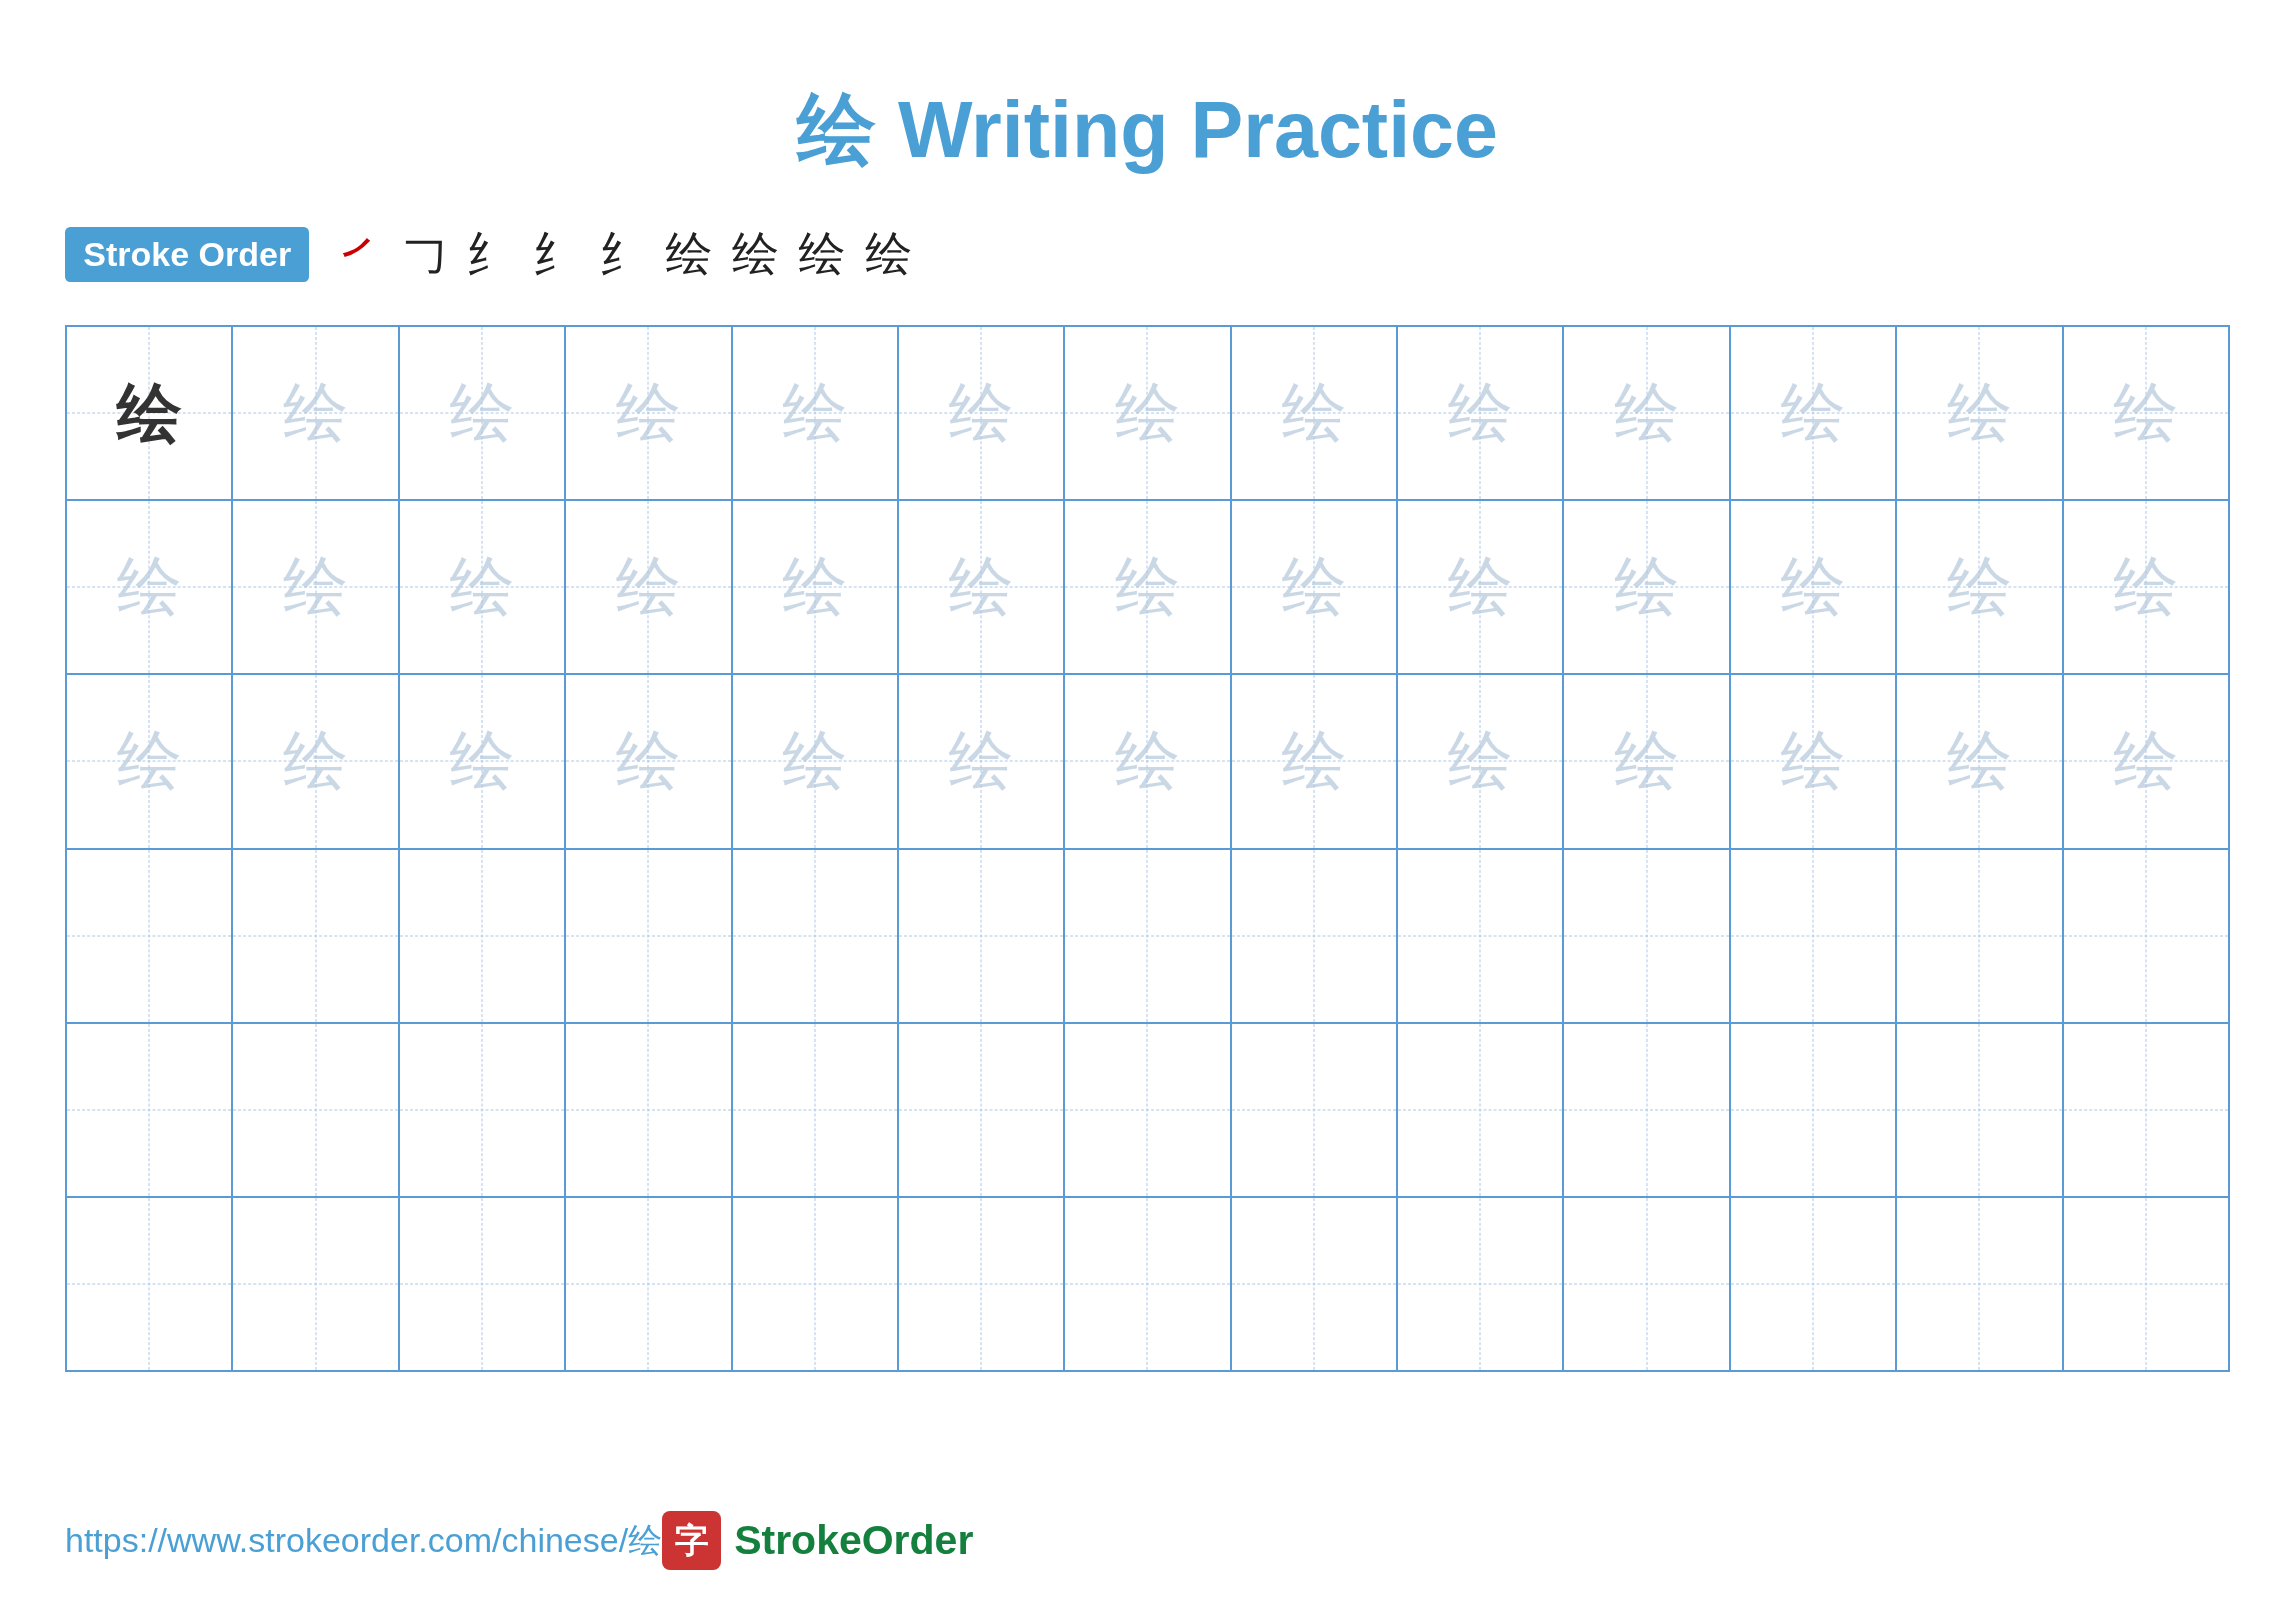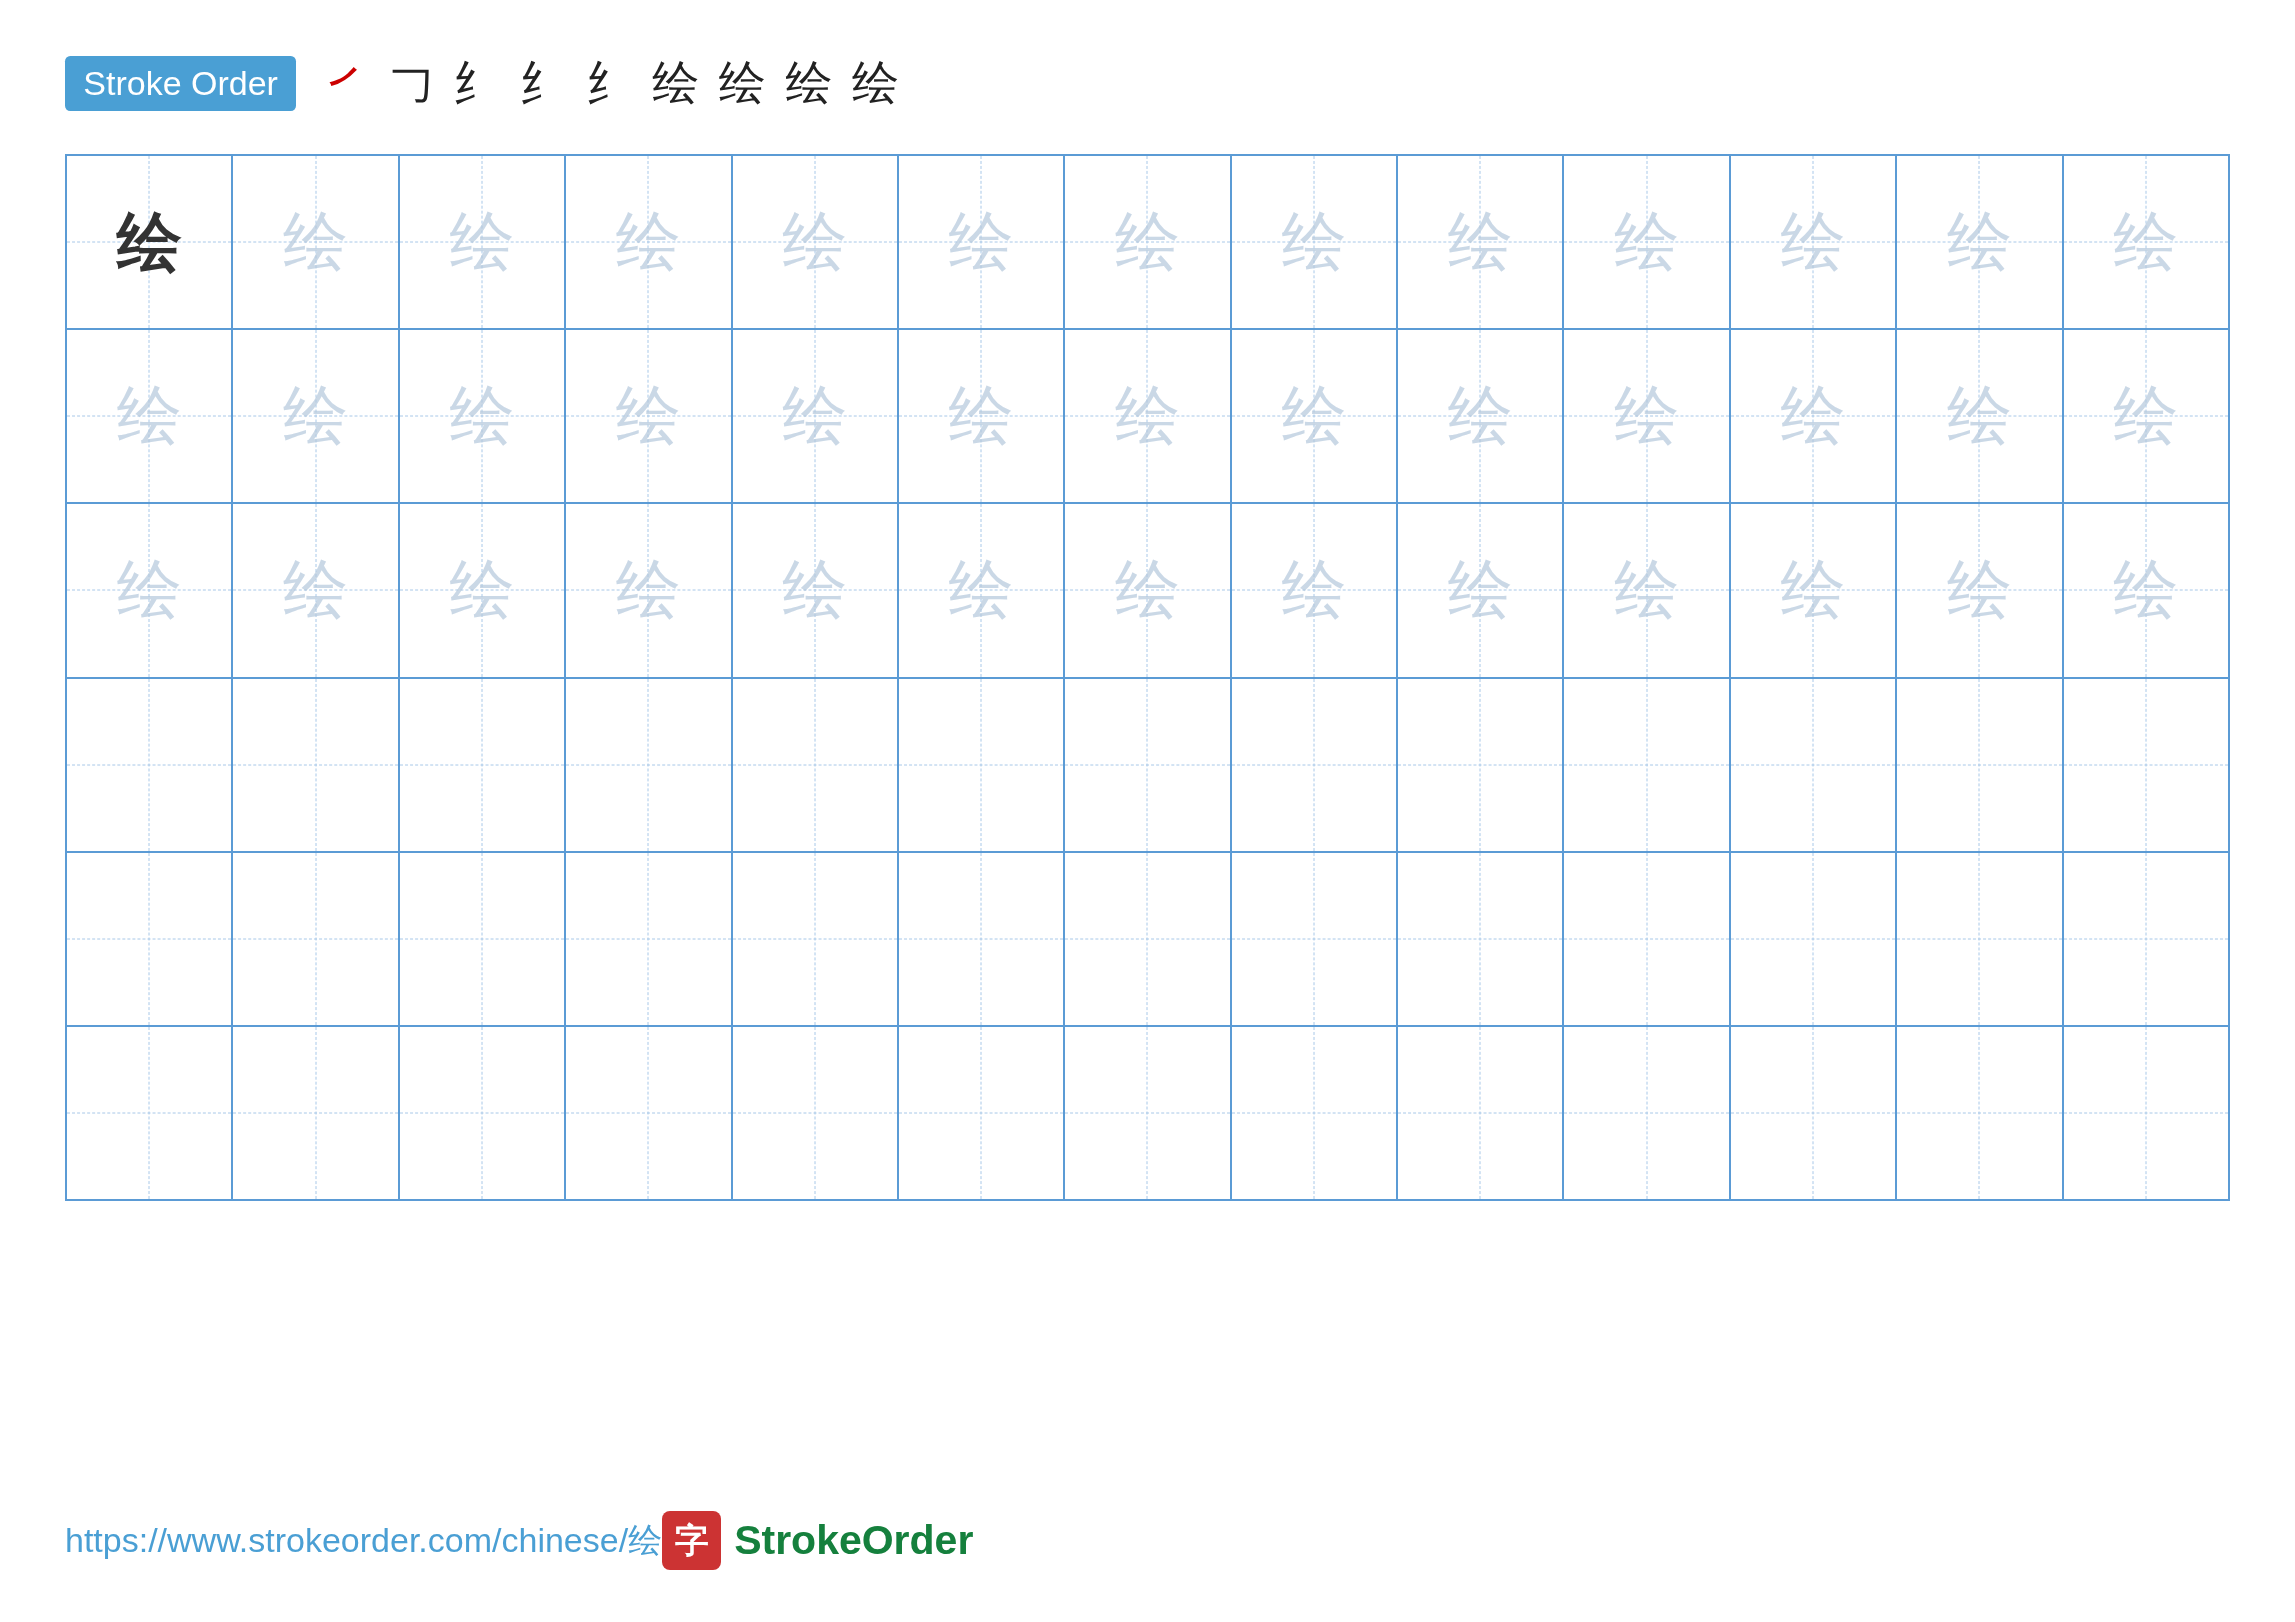--- a/index.html
+++ b/index.html
@@ -40,21 +40,21 @@
       margin-bottom: 39px;
       gap: 26px;
     }
 
     .stroke-order-badge {
       background: #4a9fd4;
       color: white;
       padding: 7.9px 18.3px;
       border-radius: 5.2px;
       font-size: 34px;
-      font-weight: normal;
+      font-weight: bold;
       white-space: nowrap;
     }
 
     .stroke-order-chars {
       display: flex;
       align-items: center;
       gap: 19.6px;
       font-size: 47px;
     }
 
@@ -162,20 +162,23 @@
       font-size: 41px;
       font-weight: bold;
       color: #15803d;
     }
   </style>
 </head>
 <body>
 
 <div class="page">
 
+  <div class="title">
+    <span class="title-chinese">绘</span><span> Writing Practice</span>
+  </div>
 
   <div class="stroke-order-row">
     <div class="stroke-order-badge">Stroke Order</div>
     <div class="stroke-order-chars">
       <span class="stroke-char-red">㇒</span>
       <span class="stroke-char-dark" style="font-family: serif; font-size:44px;">𠃌</span>
       <span class="stroke-char-dark" style="font-family: serif;">纟</span>
       <span class="stroke-char-dark" style="font-family: serif;">纟</span>
       <span class="stroke-char-dark" style="font-family: serif;">纟</span>
       <span class="stroke-char-dark" style="font-family: serif;">绘</span>

